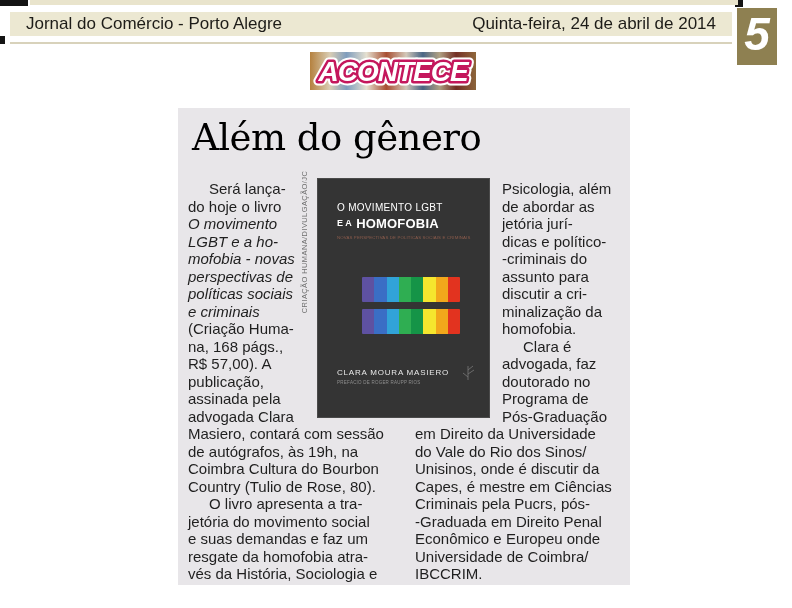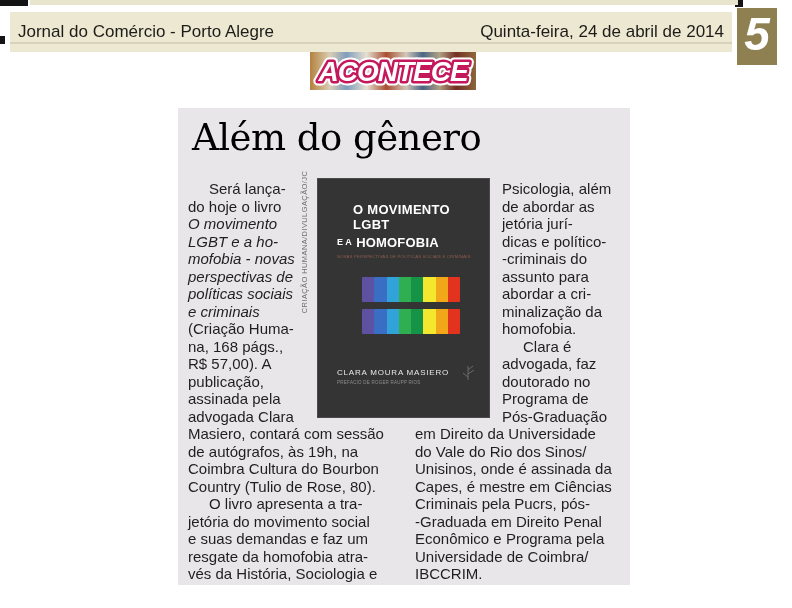--- a/index.html
+++ b/index.html
@@ -4,23 +4,23 @@
 <style>
   html,body{margin:0;padding:0;background:#fff;}
   #page{position:relative;width:792px;height:608px;background:#ffffff;overflow:hidden;
         font-family:"Liberation Sans",sans-serif;}
 
   
   .artifact{position:absolute;background:#141414;}
   #top-strip{position:absolute;left:30px;top:0;width:708px;height:5px;background:#e9e4cc;}
 
   
-  #masthead{position:absolute;left:10px;top:12px;width:722px;height:40px;background:#ece8d2;
+  #masthead{position:absolute;left:10px;top:12px;width:722px;height:24px;background:#ece8d2;
             display:flex;align-items:center;justify-content:space-between;
-            padding:0 8px;box-sizing:border-box;font-size:17px;color:#1d1c18;}
+            padding:0 16px;box-sizing:border-box;font-size:17px;color:#1d1c18;}
   #masthead-underline{position:absolute;left:10px;top:42px;width:722px;height:2px;background:#d8d2bb;}
   #page-box{position:absolute;left:737px;top:8px;width:40px;height:57px;background:#8e8051;
             display:flex;align-items:center;justify-content:center;}
   #page-box span{font-style:italic;font-weight:700;font-size:46px;color:#fff;transform:translateY(-3px);}
 
   
   #banner{position:absolute;left:310px;top:52px;width:166px;height:38px;
     background:
       linear-gradient(100deg, rgba(255,255,255,0) 55%, rgba(0,0,0,.28)),
       linear-gradient(90deg,#b5813f 0%,#d9cdb4 12%,#7f9dbd 22%,#e5e0d0 34%,#a84f32 46%,
@@ -44,21 +44,21 @@
 
   
   #credit{position:absolute;left:119px;top:70px;width:14px;height:240px;}
   #credit span{position:absolute;left:7px;top:64px;transform:translate(-50%,-50%) rotate(-90deg);
                white-space:nowrap;font-size:7.5px;color:#6f6f6f;letter-spacing:.4px;}
 
   
   #cover{position:absolute;left:139px;top:70px;width:173px;height:240px;background:#343434;
          box-shadow:0 0 0 1px #4a4a4a inset;}
   .cover-titles{padding:24px 0 0 20px;}
-  .ct1{font-weight:700;font-size:13px;color:#fff;letter-spacing:.3px;margin-left:16px;}
+  .ct1{font-weight:400;font-size:10px;color:#fff;letter-spacing:.3px;}
   .ct2{color:#fff;margin-top:1px;}
   .ct2 .small{font-weight:700;font-size:9px;vertical-align:2px;}
   .ct2 .big{font-weight:700;font-size:13px;letter-spacing:.2px;}
   .csub{margin-top:3px;font-size:6px;color:#8d5c4c;transform:scale(.72);transform-origin:0 0;
         white-space:nowrap;letter-spacing:.2px;}
   .equals{position:absolute;left:45px;top:99px;width:98px;}
   .ebar{display:flex;height:25px;overflow:hidden;border-radius:1px;}
   .ebar + .ebar{margin-top:7px;}
   .ebar div{flex:1;}
   .cauthor{position:absolute;left:20px;top:190px;}
@@ -179,36 +179,36 @@
           </div>
       </div>
       <div class="col-right">
         <div class="narrow-right">
             <div class="tline">Psicologia, além</div>
             <div class="tline">de abordar as</div>
             <div class="tline">jetória jurí-</div>
             <div class="tline">dicas e político-</div>
             <div class="tline">-criminais do</div>
             <div class="tline">assunto para</div>
-            <div class="tline">abordar a cri-</div>
+            <div class="tline">discutir a cri-</div>
             <div class="tline">minalização da</div>
             <div class="tline">homofobia.</div>
             <div class="tline ind">Clara é</div>
             <div class="tline">advogada, faz</div>
             <div class="tline">doutorado no</div>
             <div class="tline">Programa de</div>
             <div class="tline">Pós-Graduação</div>
           </div>
         <div>
             <div class="tline">em Direito da Universidade</div>
             <div class="tline">do Vale do Rio dos Sinos/</div>
-            <div class="tline">Unisinos, onde é assinada da</div>
+            <div class="tline">Unisinos, onde é discutir da</div>
             <div class="tline">Capes, é mestre em Ciências</div>
             <div class="tline">Criminais pela Pucrs, pós-</div>
             <div class="tline">-Graduada em Direito Penal</div>
-            <div class="tline">Econômico e Programa pela</div>
+            <div class="tline">Econômico e Europeu onde</div>
             <div class="tline">Universidade de Coimbra/</div>
             <div class="tline">IBCCRIM.</div>
           </div>
       </div>
     </div>
   </div>
 </div>
 
 </body></html>

